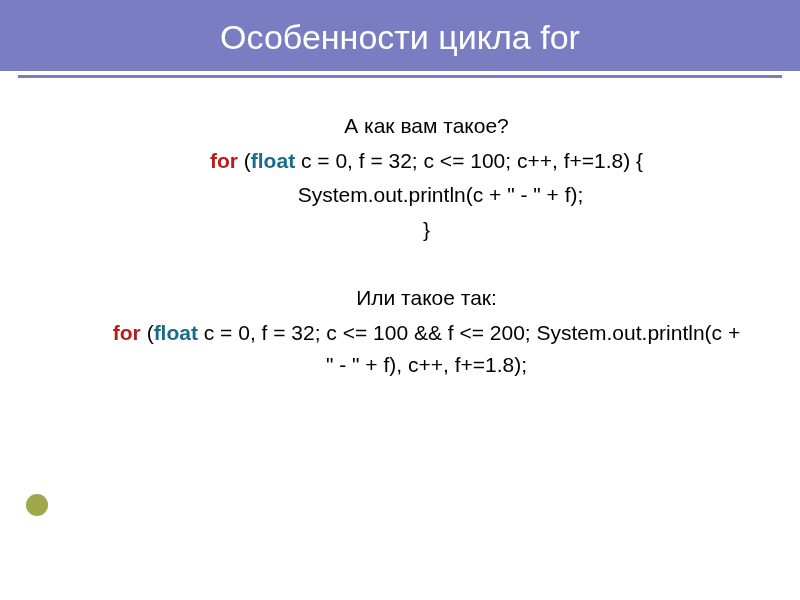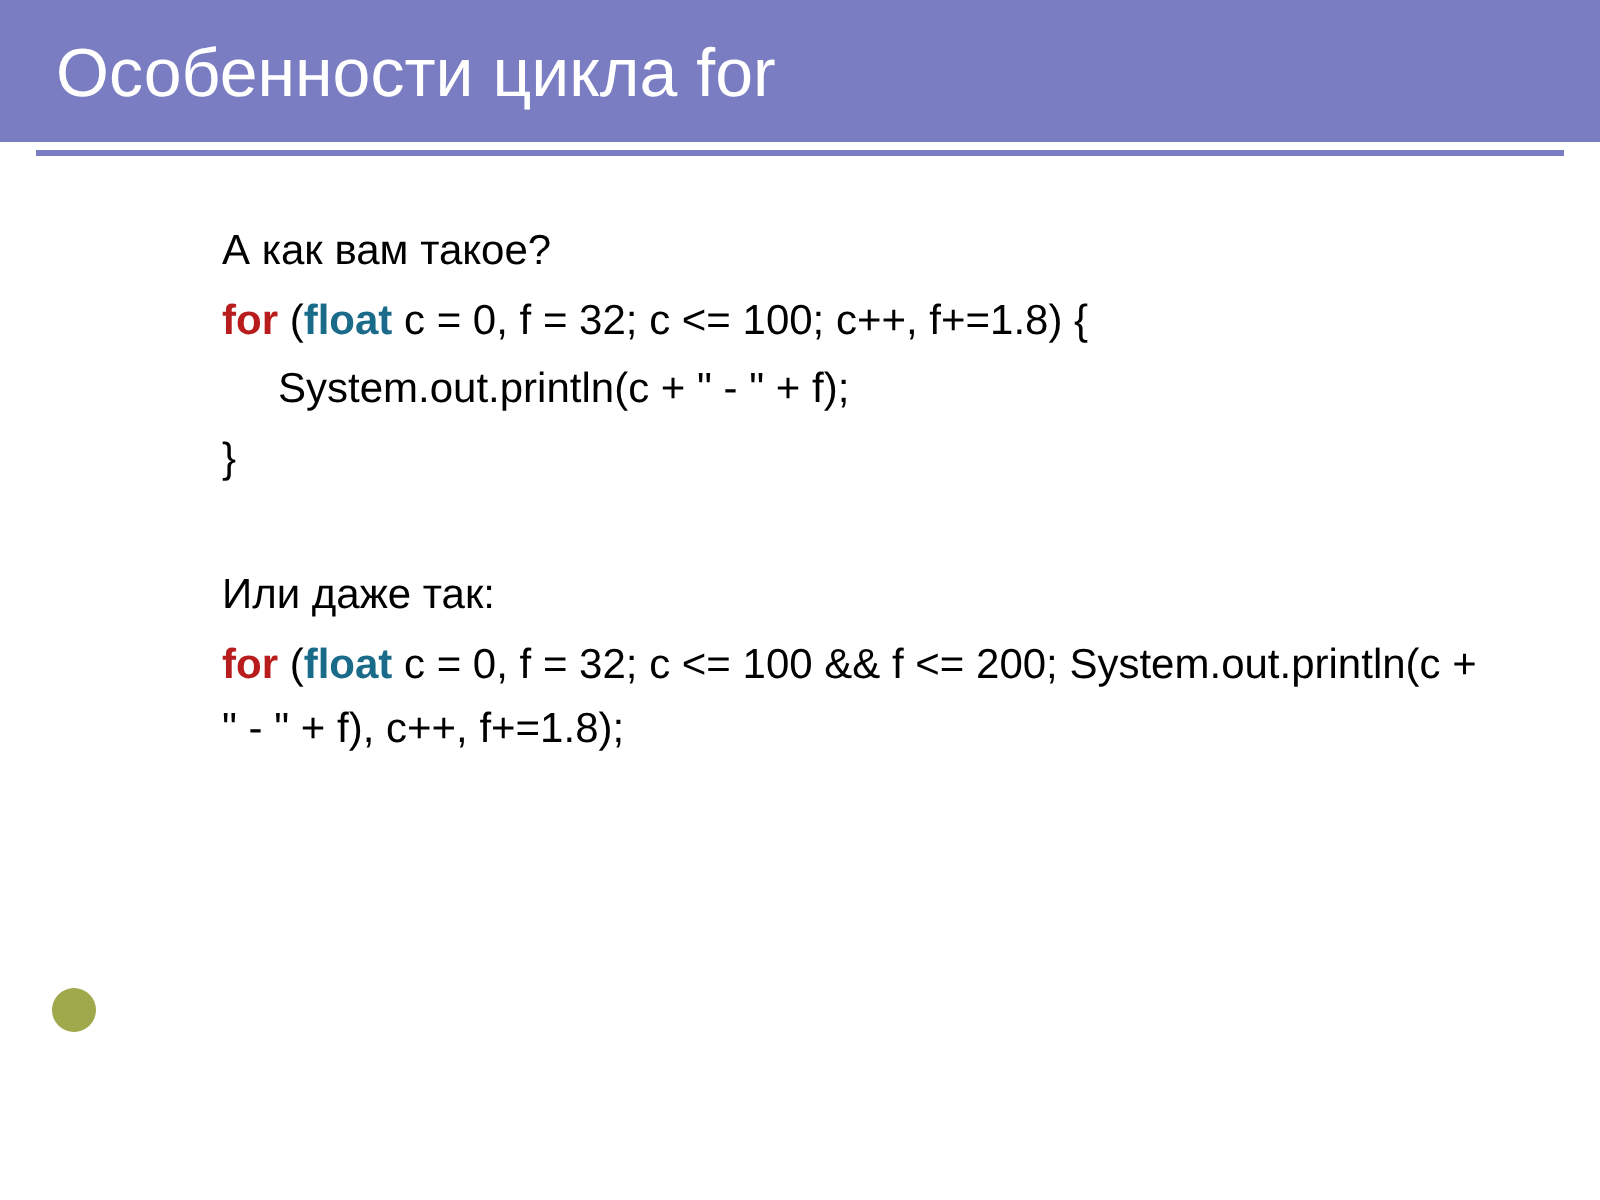--- a/index.html
+++ b/index.html
@@ -1,15 +1,15 @@
 <!DOCTYPE html>
 <html><head>
 <meta charset="utf-8">
 <style>
-  * { margin: 0; padding: 0; box-sizing: border-box; }
+  * { margin: 0; padding: 0; box-sizing: border-box; text-align: center; }
   body {
     width: 800px;
     height: 600px;
     background: #ffffff;
     font-family: Arial, Helvetica, sans-serif;
     overflow: hidden;
   }
   .slide {
     width: 800px;
     height: 600px;
@@ -57,20 +57,20 @@
   <div class="underline"></div>
 
   <div class="content">
     <p>А как вам такое?</p>
     <p>
       <span class="kw-for">for</span><span> (</span><span class="kw-type">float</span><span> c = 0, f = 32; c &lt;= 100; c++, f+=1.8) {</span>
     </p>
     <p class="indent">System.out.println(c + " - " + f);</p>
     <p>}</p>
     <div class="gap"></div>
-    <p>Или даже так:</p>
+    <p>Или такое так:</p>
     <p>
       <span class="kw-for">for</span><span> (</span><span class="kw-type">float</span><span> c = 0, f = 32; c &lt;= 100 &amp;&amp; f &lt;= 200; System.out.println(c + " - " + f), c++, f+=1.8);</span>
     </p>
   </div>
 
   <div class="bullet"></div>
 </div>
 
 </body></html>

